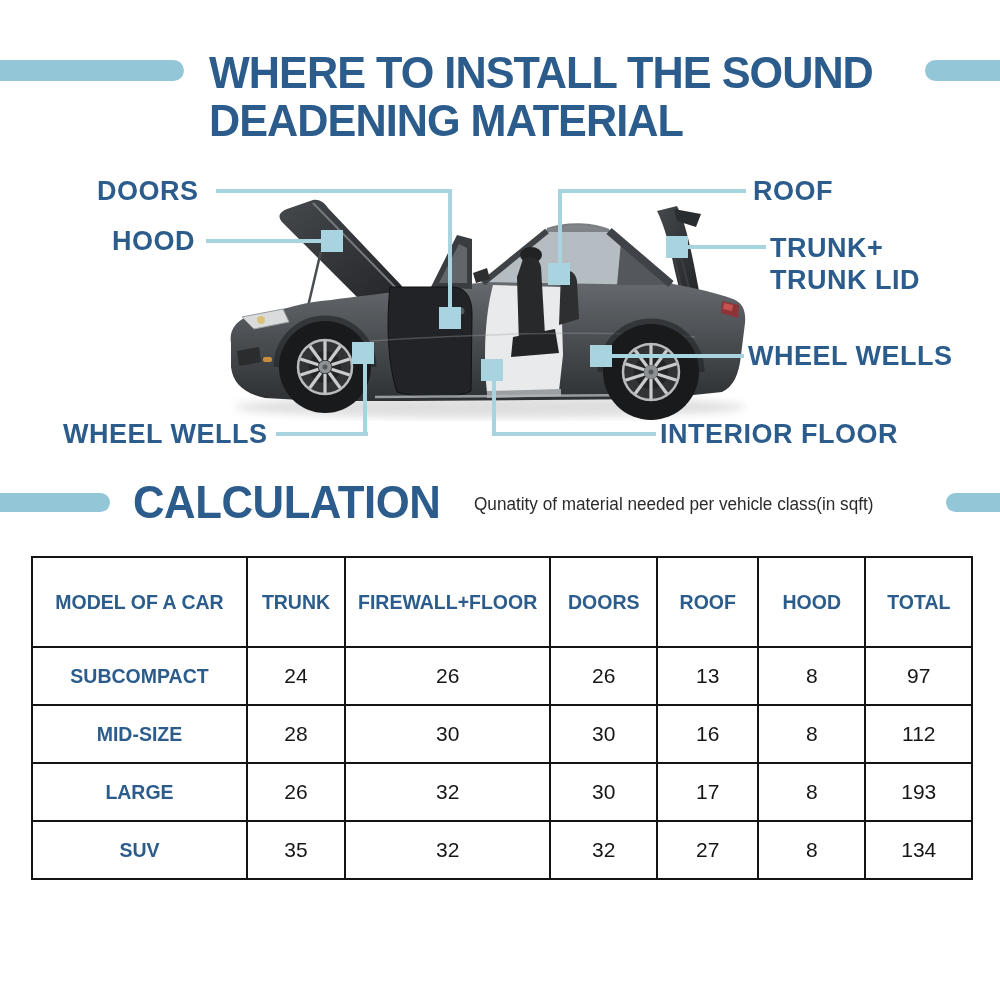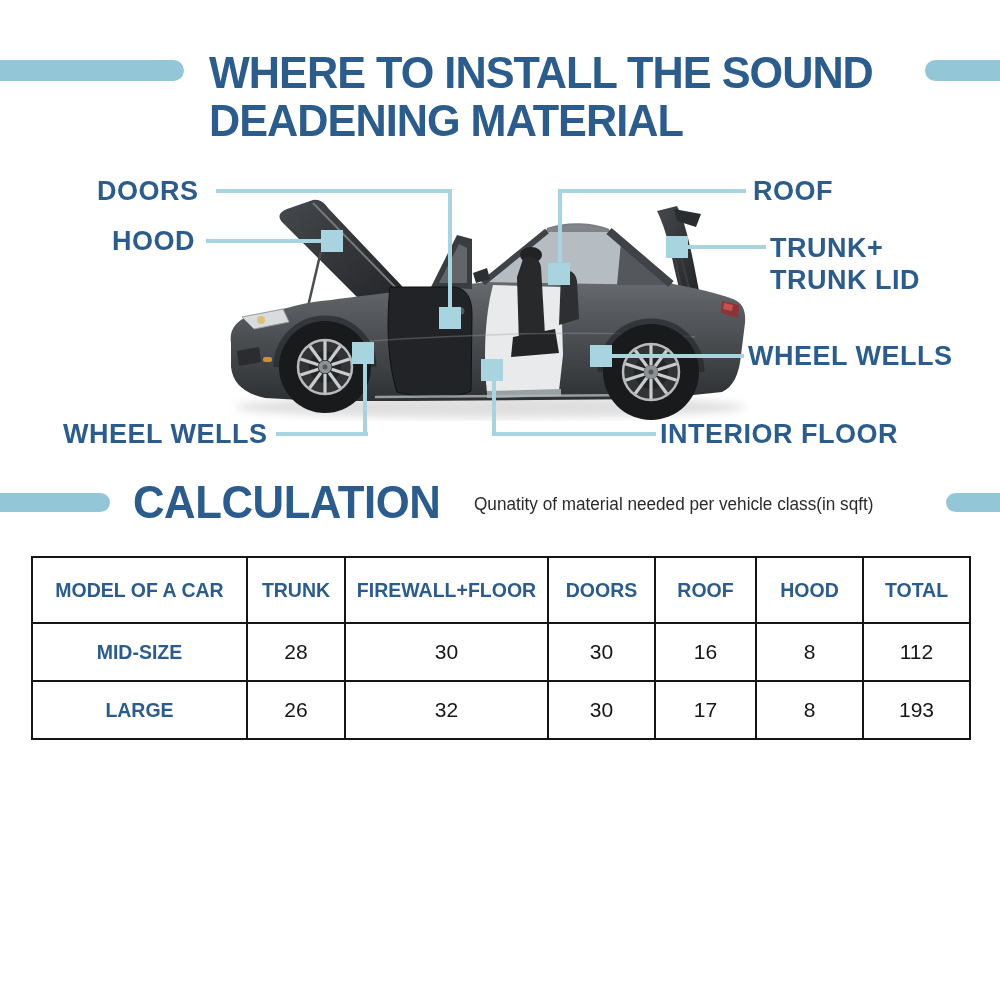--- a/index.html
+++ b/index.html
@@ -27,21 +27,21 @@
          transform:scaleX(.98);transform-origin:left top;white-space:nowrap;}
   
   .dlabel{position:absolute;color:var(--blue);font-size:27px;font-weight:bold;
           letter-spacing:.5px;white-space:nowrap;}
   
   .pline{position:absolute;background:var(--lblue);}
   .pmark{position:absolute;width:22px;height:22px;background:var(--lblue);}
   
   .dtable{position:absolute;left:31px;top:556px;border-collapse:collapse;table-layout:fixed;}
   .dtable th,.dtable td{border:2px solid #141414;text-align:center;vertical-align:middle;
-          padding:0;background:#fff;}
+          padding:12px;background:#fff;}
   .dtable thead th{height:64px;color:var(--blue);font-size:19.5px;font-weight:bold;letter-spacing:0;}
   .dtable tbody tr{height:58px;}
   .dtable tbody th{color:var(--blue);font-size:19.5px;font-weight:bold;}
   .dtable tbody td{color:var(--ink);font-size:21px;font-weight:normal;}
 </style>
 </head>
 <body>
 
 <div class="bar cap-r" style="left:0;top:60px;width:184px;height:21px;"></div>
 <div class="bar cap-l" style="left:925px;top:60px;width:75px;height:21px;"></div>
@@ -248,31 +248,49 @@
       <th>TRUNK</th>
       <th>FIREWALL+FLOOR</th>
       <th>DOORS</th>
       <th>ROOF</th>
       <th>HOOD</th>
       <th>TOTAL</th>
     </tr>
   </thead>
   <tbody>
     <tr>
+      <th>SUBCOMPACT</th>
+      <td>24</td>
+      <td>26</td>
+      <td>26</td>
+      <td>13</td>
+      <td>8</td>
+      <td>97</td>
+    </tr>
+    <tr>
       <th>MID-SIZE</th>
       <td>28</td>
       <td>30</td>
       <td>30</td>
       <td>16</td>
       <td>8</td>
       <td>112</td>
     </tr>
     <tr>
       <th>LARGE</th>
       <td>26</td>
       <td>32</td>
       <td>30</td>
       <td>17</td>
       <td>8</td>
       <td>193</td>
     </tr>
+    <tr>
+      <th>SUV</th>
+      <td>35</td>
+      <td>32</td>
+      <td>32</td>
+      <td>27</td>
+      <td>8</td>
+      <td>134</td>
+    </tr>
   </tbody>
 </table>
 
 </body></html>

